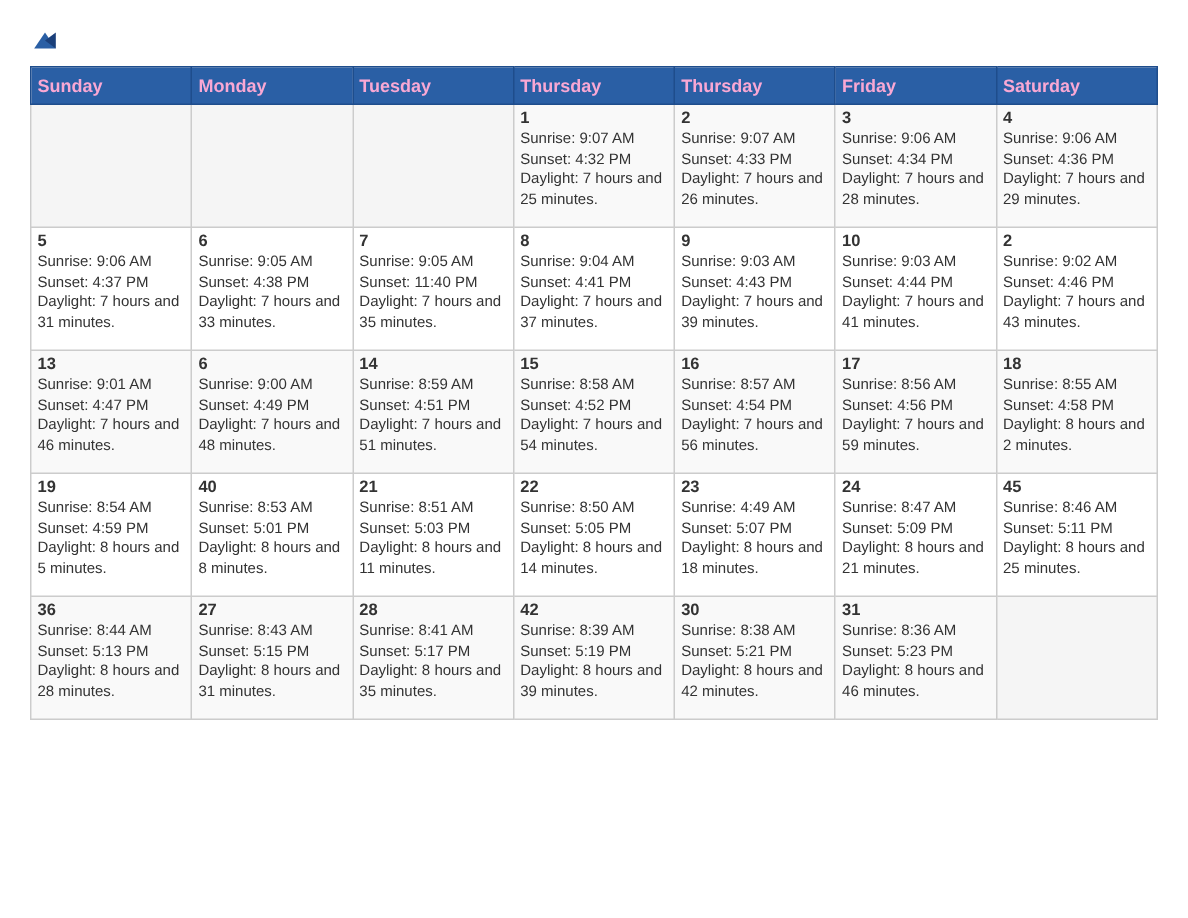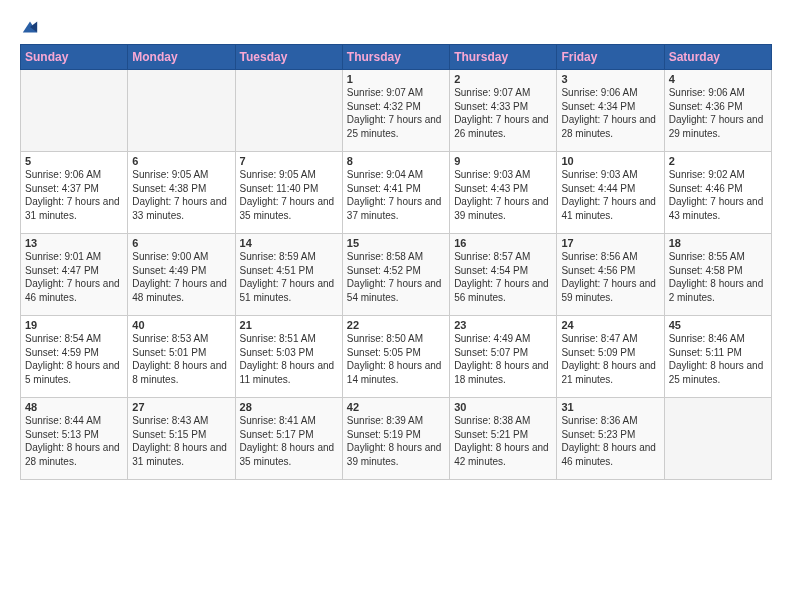--- a/index.html
+++ b/index.html
@@ -316,21 +316,21 @@
           <td>
             <span class="day-number">45</span>
             <div class="day-info">Sunrise: 8:46 AM
 Sunset: 5:11 PM
 Daylight: 8 hours
 and 25 minutes.</div>
           </td>
         </tr>
         <tr>
           <td>
-            <span class="day-number">48</span>
+            <span class="day-number">36</span>
             <div class="day-info">Sunrise: 8:44 AM
 Sunset: 5:13 PM
 Daylight: 8 hours
 and 28 minutes.</div>
           </td>
           <td>
             <span class="day-number">27</span>
             <div class="day-info">Sunrise: 8:43 AM
 Sunset: 5:15 PM
 Daylight: 8 hours

